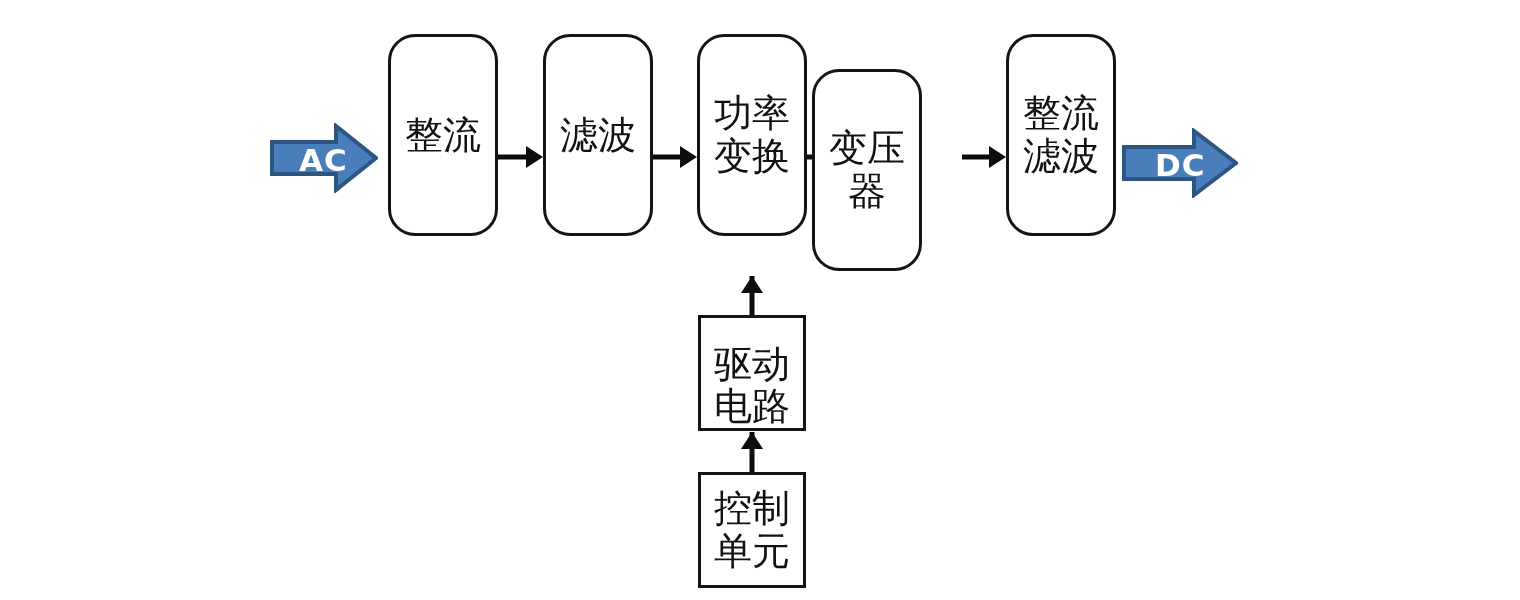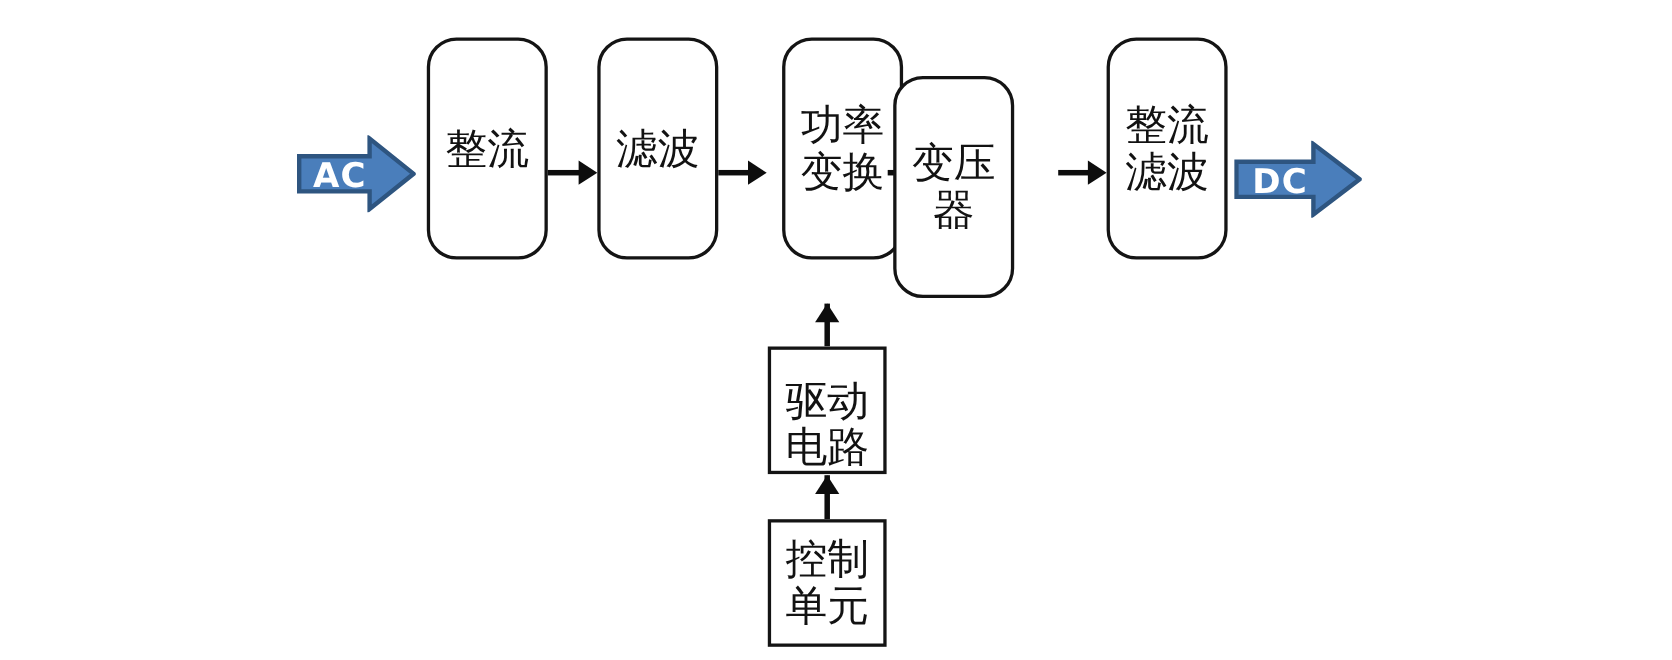--- a/index.html
+++ b/index.html
@@ -35,21 +35,21 @@
     line-height: 1.12;
     text-align: center;
     letter-spacing: 0px;
     white-space: pre-line;
     color: #121212;
   }
   
   .blk.main { top: 34px; height: 202px; width: 110px; border-radius: 27px; }
   .b1 { left: 388px; }
   .b2 { left: 543px; }
-  .b3 { left: 697px; margin-left: 14px; }
+  .b3 { left: 697px; }
   .b4 { left: 812px; margin-top: 35px; }
   .b5 { left: 1006px; }
 
   .blk.drive  { left: 698px; top: 315px;  width: 108px; height: 116px; align-items: flex-end; }
   .blk.ctrl   { left: 698px; top: 472px;  width: 108px; height: 116px; }
 
   
   .harrow { position: absolute; height: 0; }
   .harrow .line {
     position: absolute;
@@ -89,21 +89,21 @@
 
   
   .barrow {
     position: absolute;
     display: block;
   }
   .barrow .lbl {
     position: absolute;
     left: 0;
     width: 72%;
-    text-align: center;
+    text-align: right;
     font-size: 31px;
     font-weight: bold;
     color: #ffffff;
     font-family: "DejaVu Sans", "Liberation Sans", sans-serif;
     letter-spacing: 1px;
     pointer-events: none;
   }
 </style>
 </head>
 <body>

